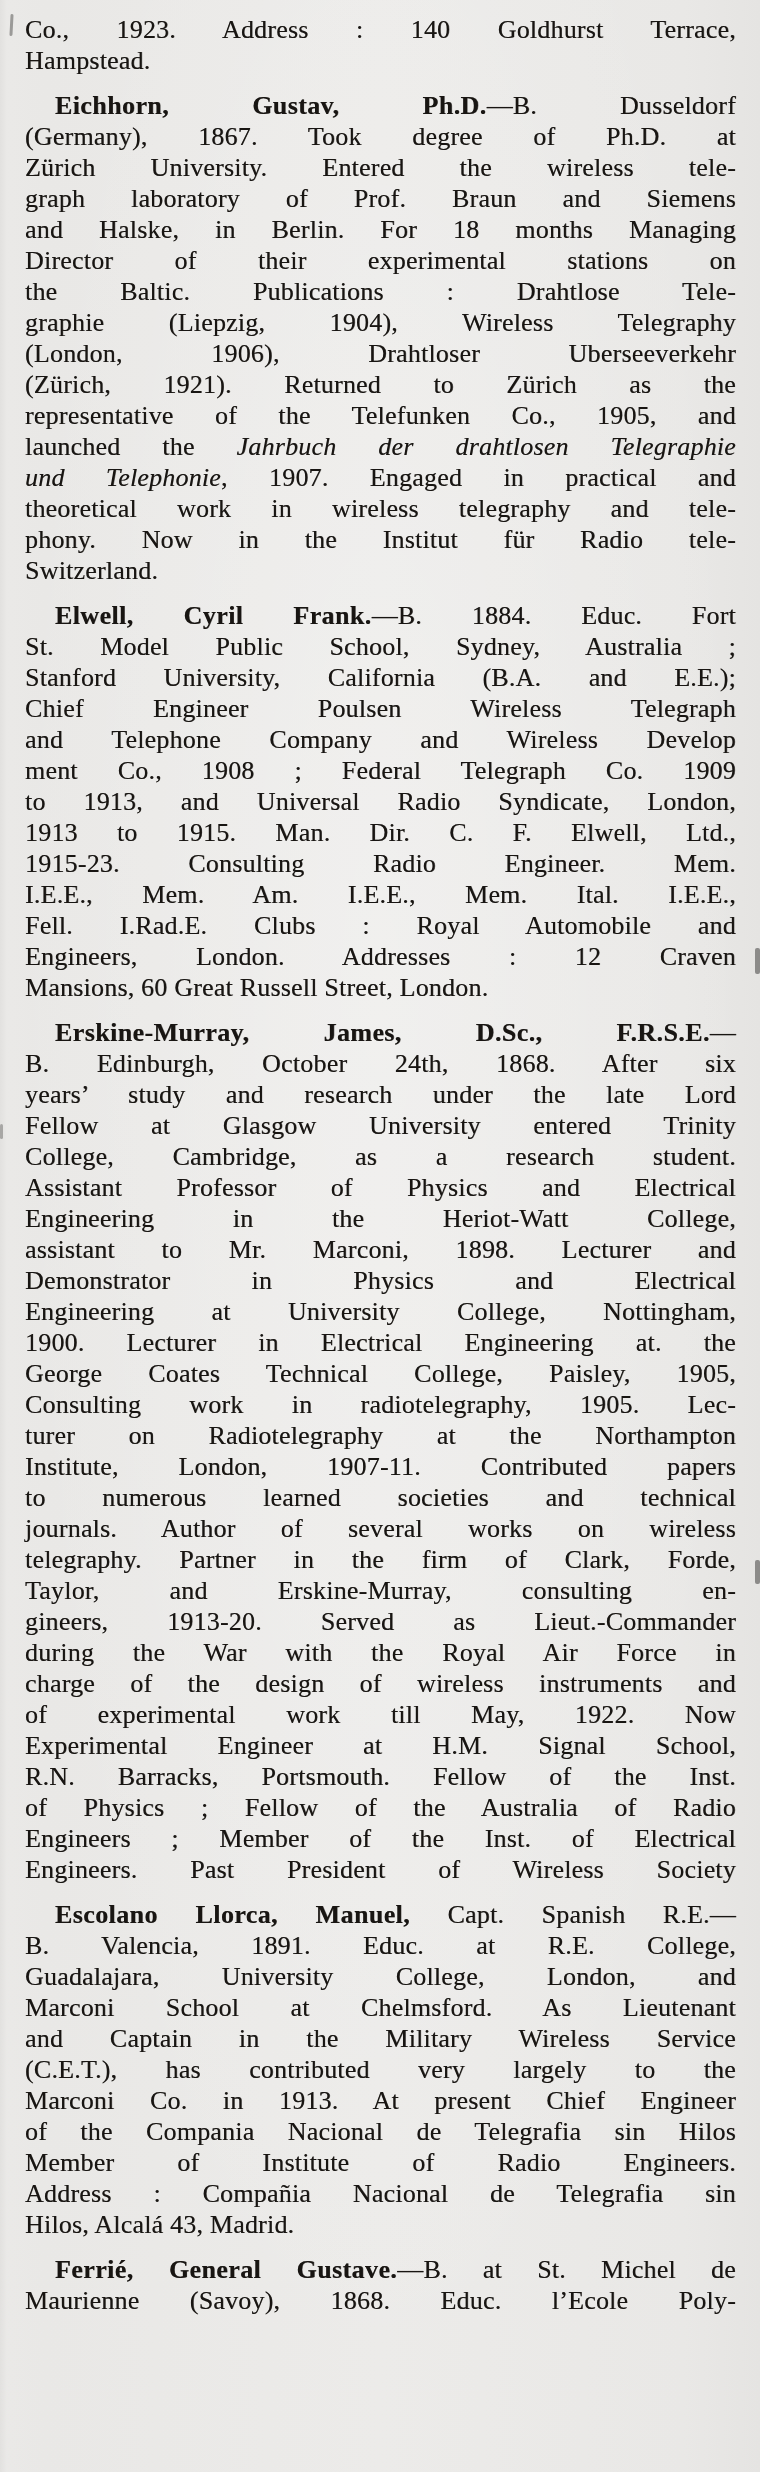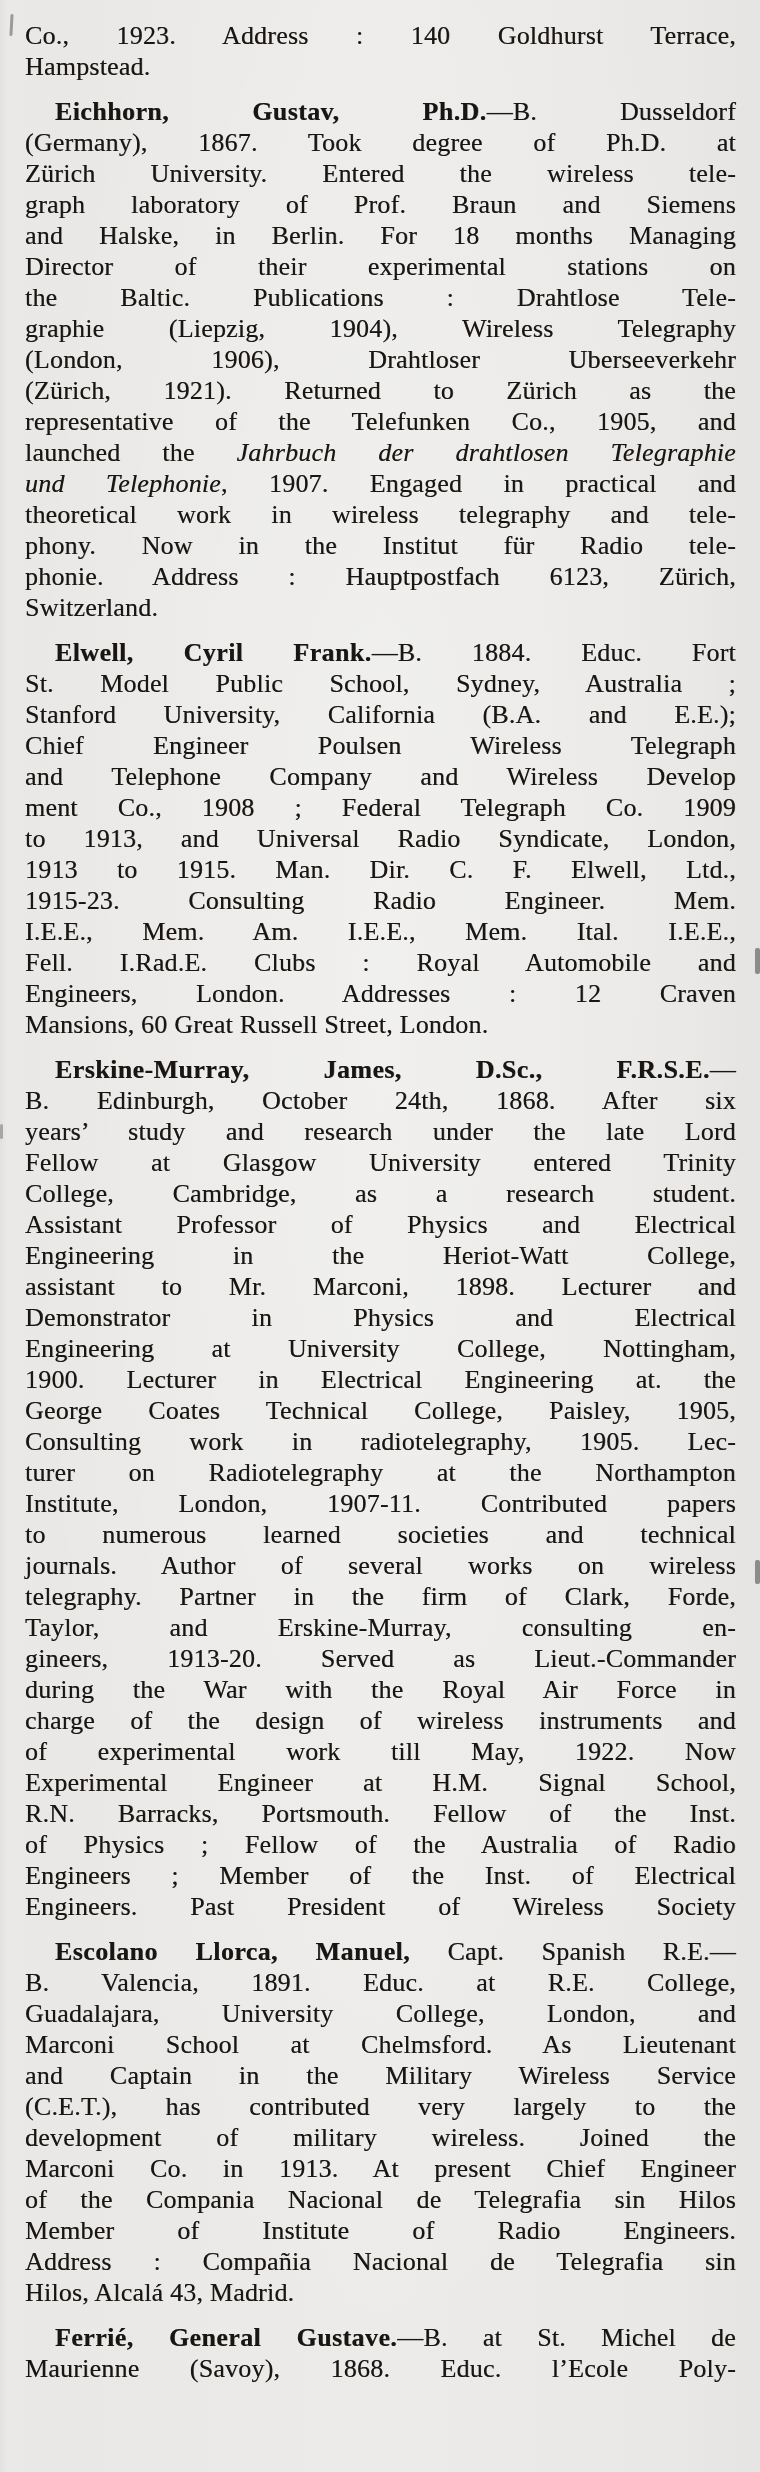--- a/index.html
+++ b/index.html
@@ -14,21 +14,21 @@
   .page{
     position:relative;
     width:760px;height:2472px;
     box-sizing:border-box;
     padding:12px 24px 0 25px;
     background:
       radial-gradient(ellipse at 50% 40%, rgba(255,255,255,0.25), rgba(0,0,0,0) 70%),
       linear-gradient(90deg,#e2e1df 0px,#eae9e7 7px,#e9e8e6 45px,#ecebe9 50%,#e9e8e6 90%,#e5e4e2 100%);
   }
   .entry{margin-top:14px}
-  .entry:first-child{margin-top:8px}
+  .entry:first-child{margin-top:2px}
   .entry.indent .line:first-child{text-indent:30px}
   .line{
     font-size:26px;
     line-height:31px;
     letter-spacing:0.2px;
     text-align:justify;
     text-align-last:justify;
     font-feature-settings:"onum" 1;
     text-shadow:0.35px 0.25px 0 rgba(24,21,18,0.55);
   }
@@ -59,21 +59,20 @@
         <div class="line">Director of their experimental stations on</div>
         <div class="line">the Baltic. Publications : Drahtlose Tele-</div>
         <div class="line">graphie (Liepzig, 1904), Wireless Telegraphy</div>
         <div class="line">(London, 1906), Drahtloser Uberseeverkehr</div>
         <div class="line">(Zürich, 1921). Returned to Zürich as the</div>
         <div class="line">representative of the Telefunken Co., 1905, and</div>
         <div class="line">launched the <i>Jahrbuch der drahtlosen Telegraphie</i></div>
         <div class="line"><i>und Telephonie</i>, 1907. Engaged in practical and</div>
         <div class="line">theoretical work in wireless telegraphy and tele-</div>
         <div class="line">phony. Now in the Institut für Radio tele-</div>
-        <div class="line">phonie. Address : Hauptpostfach 6123, Zürich,</div>
         <div class="line endline">Switzerland.</div>
       </div>
       <div class="entry indent">
         <div class="line"><b>Elwell, Cyril Frank.</b>—B. 1884. Educ. Fort</div>
         <div class="line">St. Model Public School, Sydney, Australia ;</div>
         <div class="line">Stanford University, California (B.A. and E.E.);</div>
         <div class="line">Chief Engineer Poulsen Wireless Telegraph</div>
         <div class="line">and Telephone Company and Wireless Develop</div>
         <div class="line">ment Co., 1908 ; Federal Telegraph Co. 1909</div>
         <div class="line">to 1913, and Universal Radio Syndicate, London,</div>
@@ -114,21 +113,20 @@
         <div class="line">Engineers ; Member of the Inst. of Electrical</div>
         <div class="line">Engineers. Past President of Wireless Society</div>
       </div>
       <div class="entry indent">
         <div class="line"><b>Escolano Llorca, Manuel,</b> Capt. Spanish R.E.—</div>
         <div class="line">B. Valencia, 1891. Educ. at R.E. College,</div>
         <div class="line">Guadalajara, University College, London, and</div>
         <div class="line">Marconi School at Chelmsford. As Lieutenant</div>
         <div class="line">and Captain in the Military Wireless Service</div>
         <div class="line">(C.E.T.), has contributed very largely to the</div>
-        <div class="line">development of military wireless. Joined the</div>
         <div class="line">Marconi Co. in 1913. At present Chief Engineer</div>
         <div class="line">of the Compania Nacional de Telegrafia sin Hilos</div>
         <div class="line">Member of Institute of Radio Engineers.</div>
         <div class="line">Address : Compañia Nacional de Telegrafia sin</div>
         <div class="line endline">Hilos, Alcalá 43, Madrid.</div>
       </div>
       <div class="entry indent">
         <div class="line"><b>Ferrié, General Gustave.</b>—B. at St. Michel de</div>
         <div class="line">Maurienne (Savoy), 1868. Educ. l’Ecole Poly-</div>
       </div>

